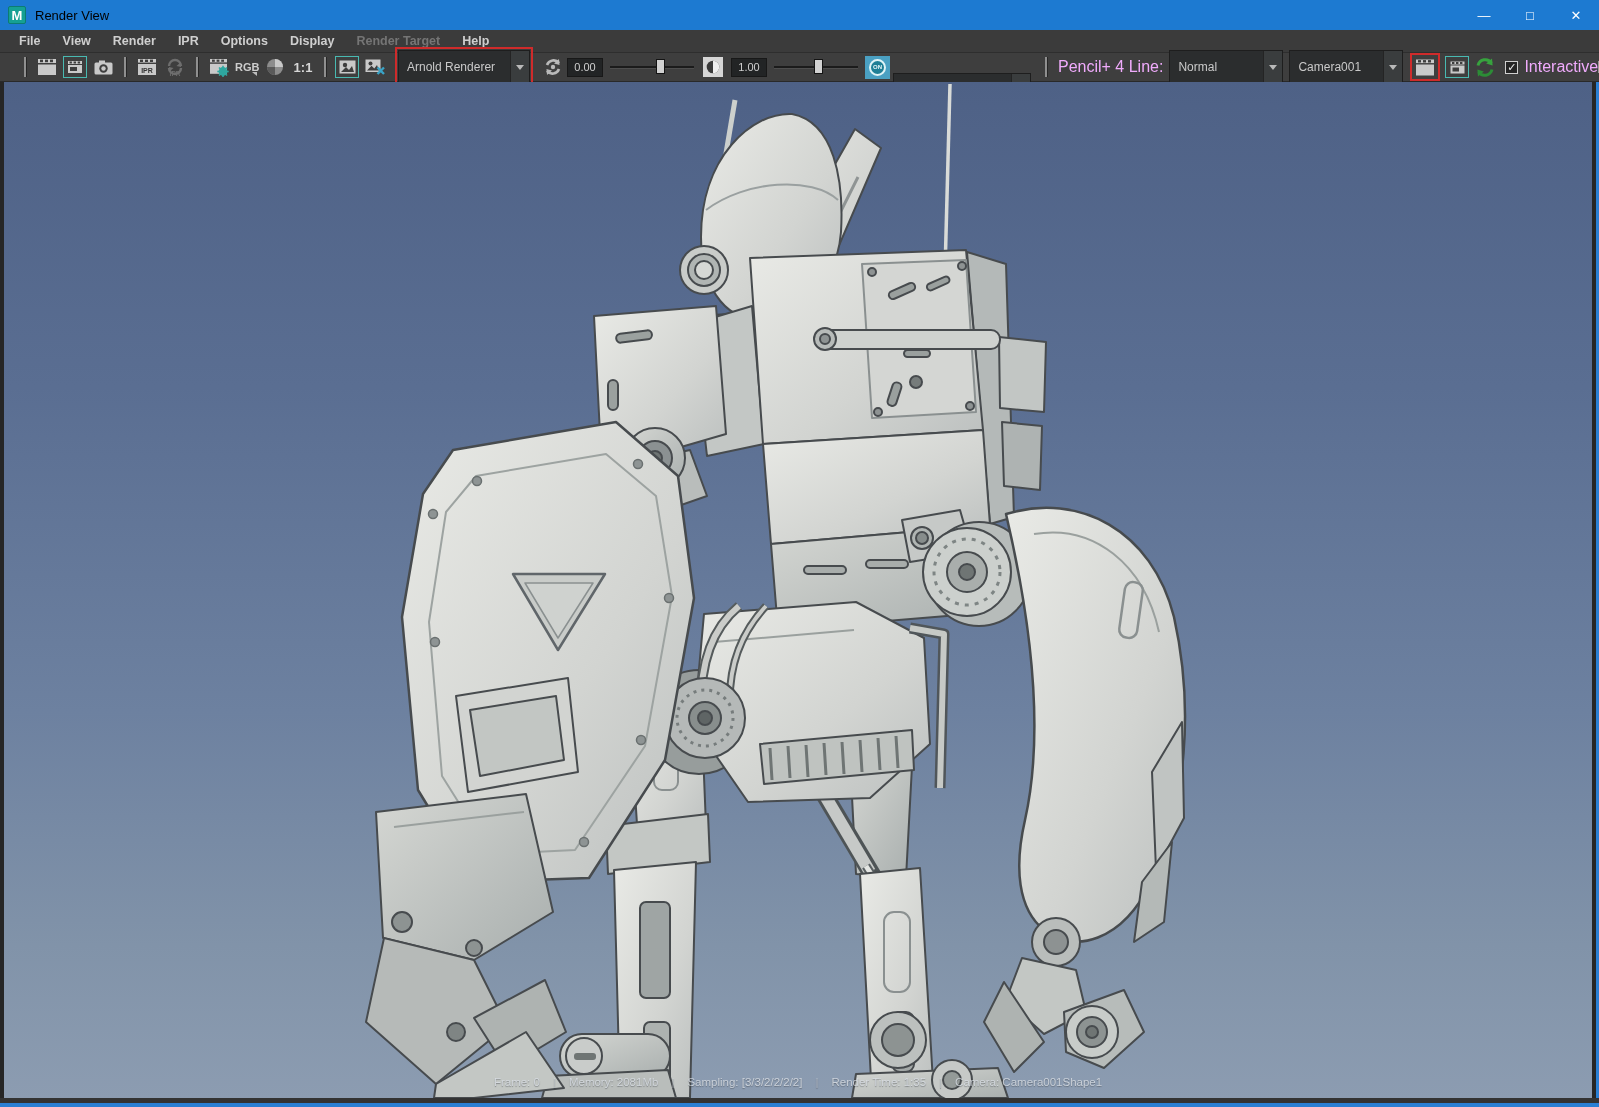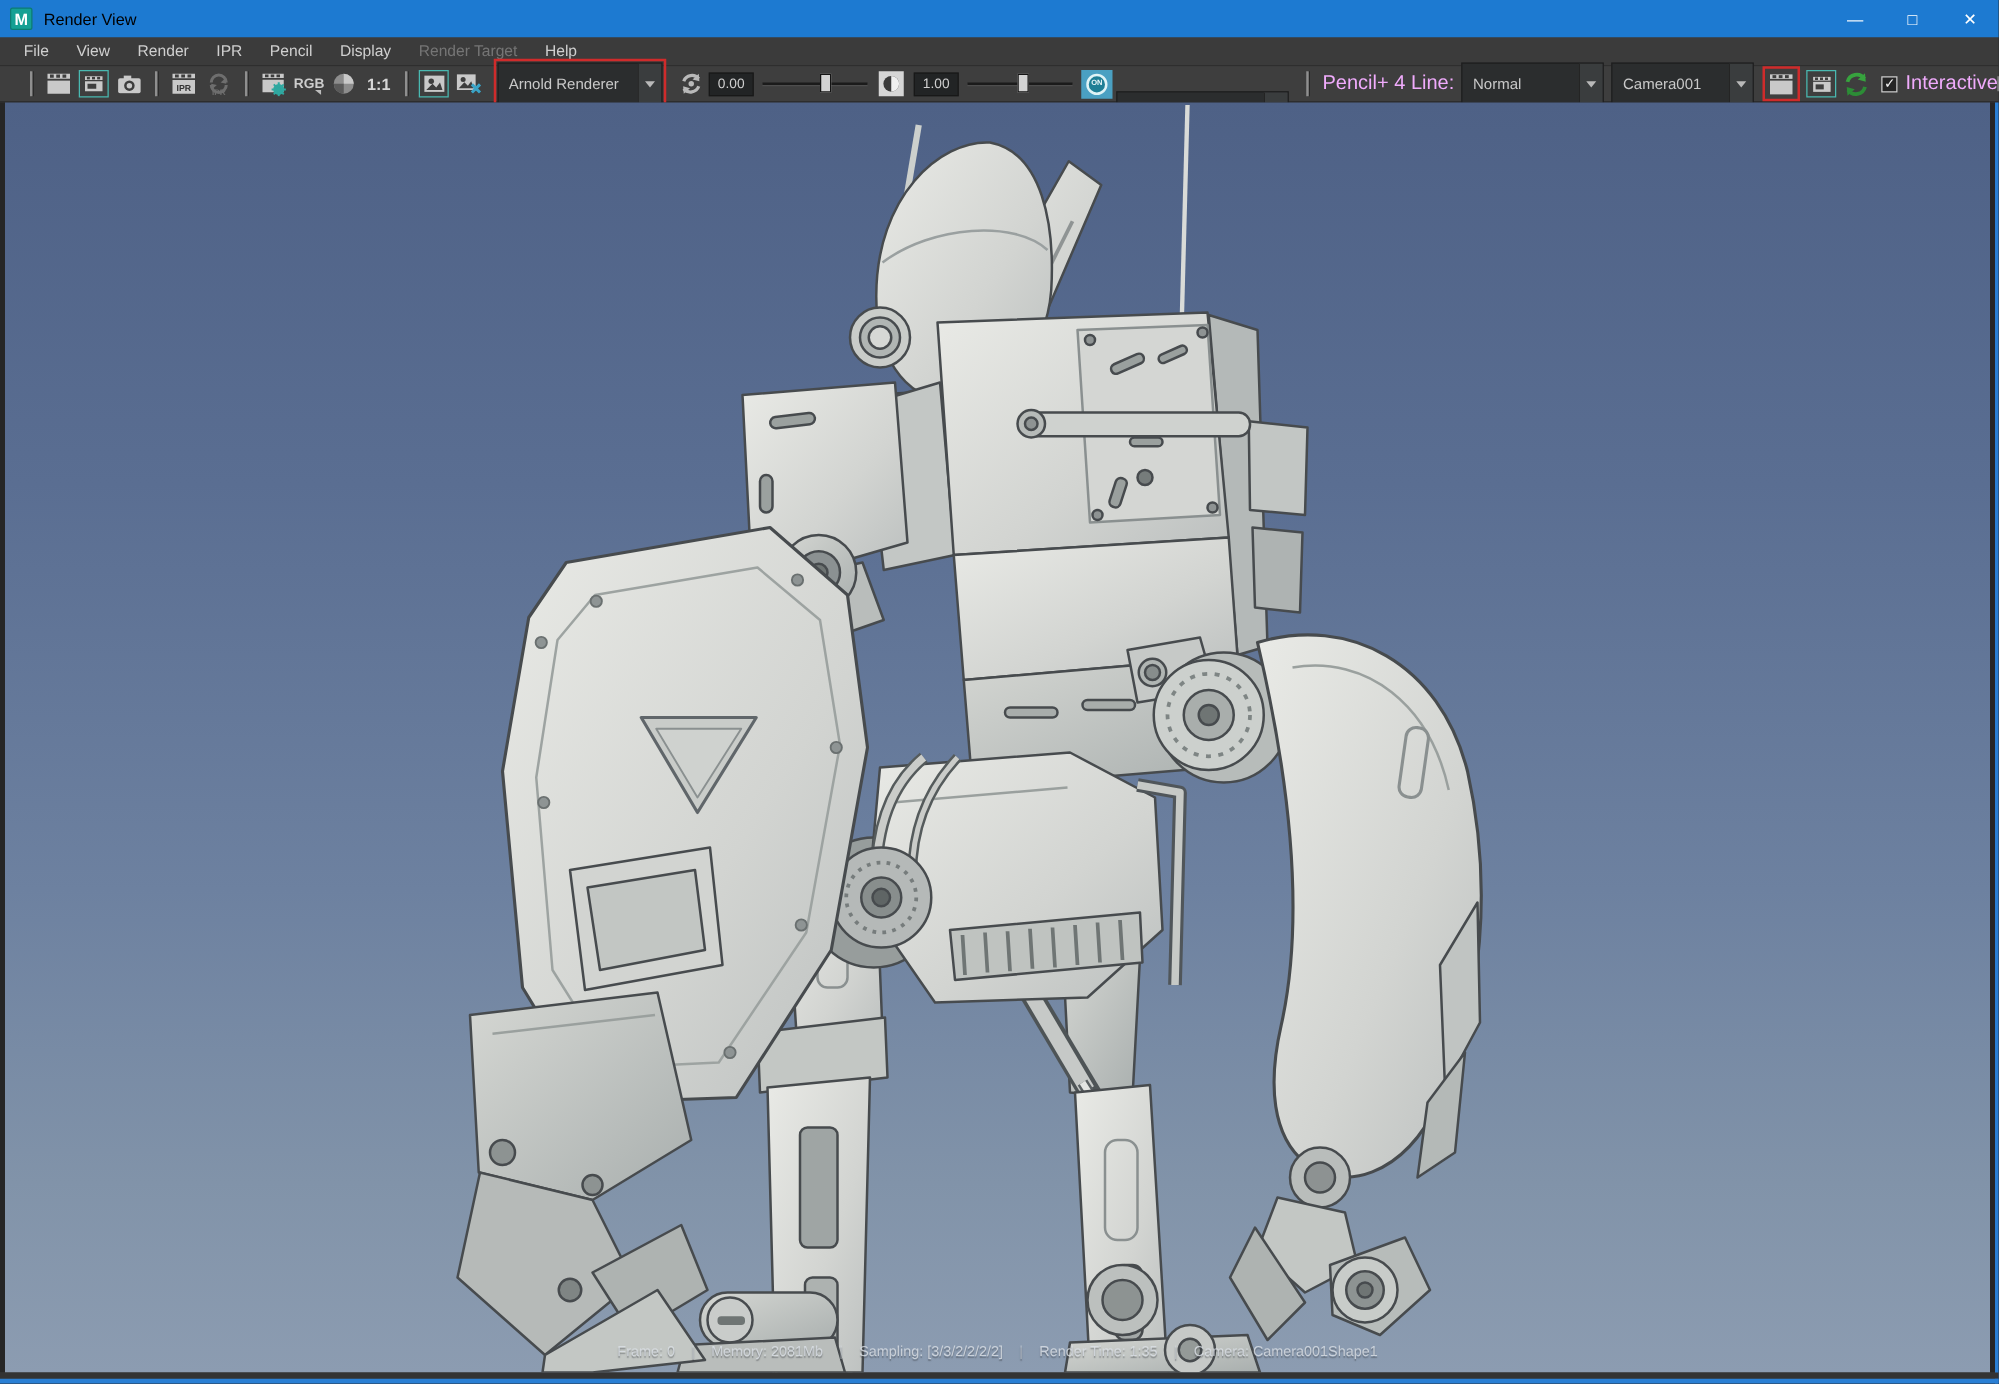--- a/index.html
+++ b/index.html
@@ -14,21 +14,21 @@
                 border-radius:2px; display:grid; place-items:center; color:#fff;
                 font-weight:bold; font-size:13px; line-height:1; }
   .win-title { color:#000000; font-size:13px; margin-left:9px; }
   .win-btns { margin-left:auto; display:flex; height:100%; }
   .win-btn { width:46px; height:100%; display:grid; place-items:center; color:#fff; font-size:13px; }
 
   
   .menubar { position:absolute; top:30px; left:0; right:0; height:23px; background:#3b3b3b;
              border-bottom:1px solid #2e2e2e; display:flex; align-items:center;
              color:#cfcfcf; font-size:12.5px; padding-left:8px; }
-  .menu-item { padding:0 11px; }
+  .menu-item { padding:0 11px;font-weight:bold; }
   .menu-item.disabled { color:#757575; }
 
   
   .toolbar { position:absolute; top:53px; left:0; right:0; height:29px; background:#3e3e3e;
              border-bottom:1px solid #292929; display:flex; align-items:center; padding-left:17px; }
   .grip { width:2px; height:20px; background:#8f8f8f; box-shadow:1px 0 0 #262626; margin:0 7px; flex:none; }
   .tb-btn { width:24px; height:22px; display:grid; place-items:center; margin:0 2px; flex:none; position:relative; }
   .teal-border { border:1px solid #49b9b1; }
   .red-outline { border:2px solid #cf2b2b; padding:1px; display:flex; align-items:center; flex:none; }
   .tb-text { color:#cdcdcd; font-weight:bold; font-size:11px; }
@@ -92,21 +92,21 @@
       <div class="win-btn">□</div>
       <div class="win-btn">✕</div>
     </div>
   </div>
 
   <div class="menubar">
     <div class="menu-item">File</div>
     <div class="menu-item">View</div>
     <div class="menu-item">Render</div>
     <div class="menu-item">IPR</div>
-    <div class="menu-item">Pencil</div>
+    <div class="menu-item">Options</div>
     <div class="menu-item">Display</div>
     <div class="menu-item disabled">Render Target</div>
     <div class="menu-item">Help</div>
   </div>
 
   <div class="toolbar">
     <div class="grip"></div>
 
     <div class="tb-btn">
       <svg class="icon-svg" width="20" height="18" viewBox="0 0 20 18">

